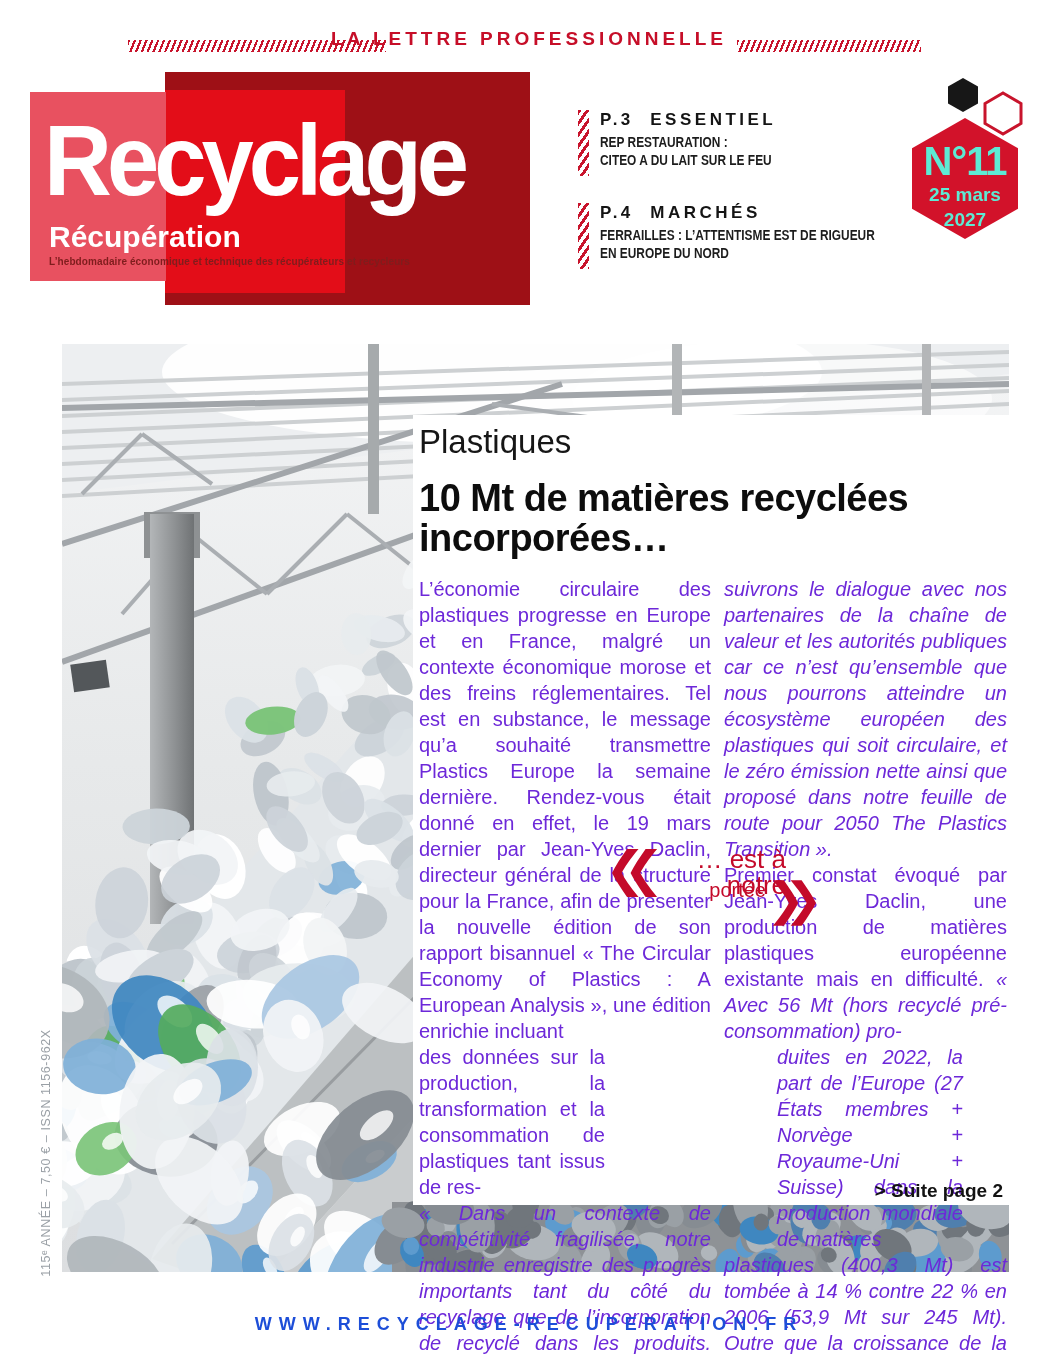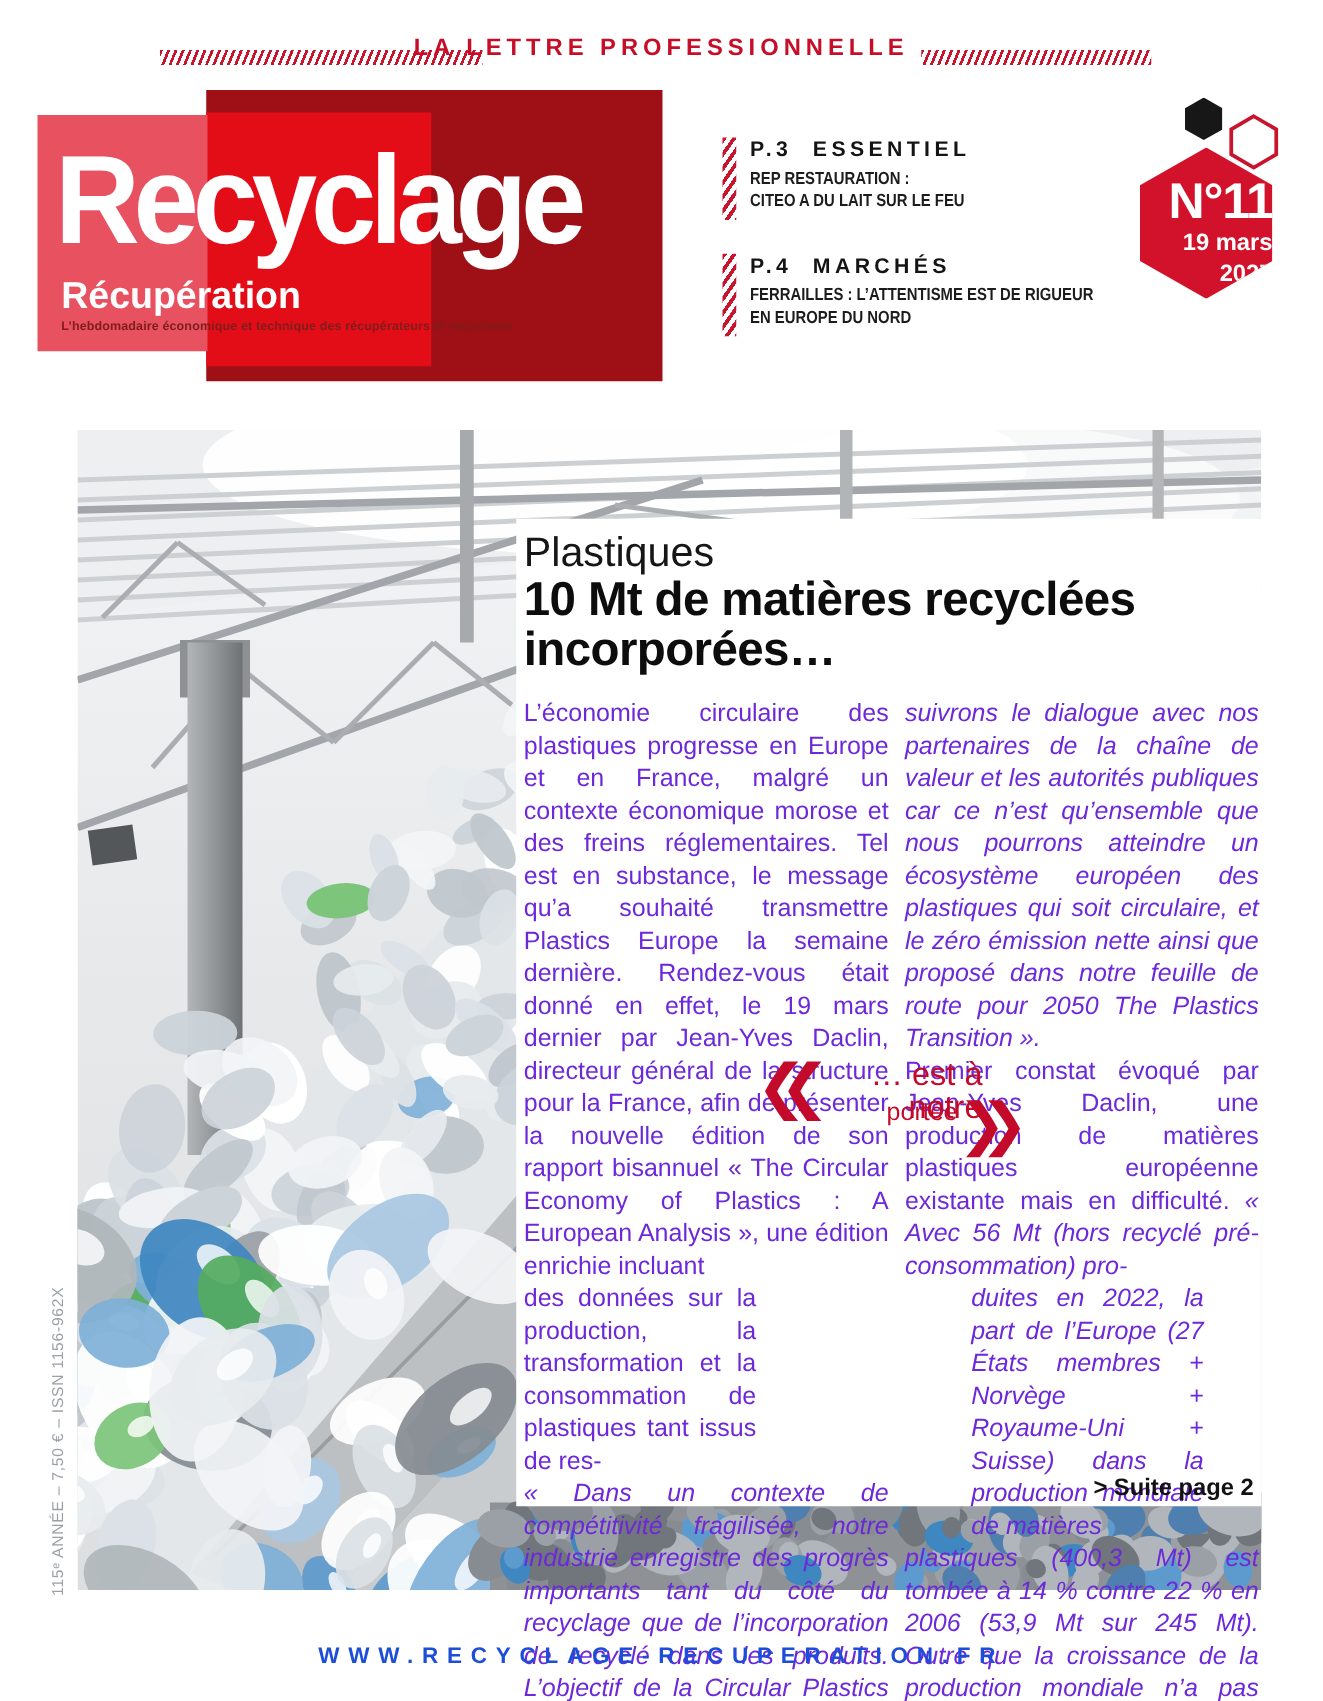--- a/index.html
+++ b/index.html
@@ -31,32 +31,32 @@
     background:repeating-linear-gradient(125deg,#c8142c 0 3px,#ffffff 3px 6.5px);}
   .sec-head{font-size:17px;font-weight:bold;letter-spacing:3.5px;color:#141414;}
   .sec-lines{margin-top:3px;font-size:14px;font-weight:bold;line-height:1.3;color:#1c1c1c;
     transform:scaleX(0.85);transform-origin:left top;white-space:nowrap;}
 
   
   .hex{clip-path:polygon(50% 0,100% 25%,100% 75%,50% 100%,0 75%,0 25%);}
   .hex-black{position:absolute;left:948px;top:78px;width:30px;height:34px;background:#171717;}
   .hex-outline{position:absolute;left:983px;top:91px;width:40px;height:45px;}
   .hex-big{position:absolute;left:912px;top:118px;width:106px;height:121px;background:#d2122a;
-    color:#ffffff;text-align:right;}
+    color:#5eead4;text-align:center;}
   .hex-num{margin-top:23px;font-size:40px;font-weight:bold;letter-spacing:-1px;line-height:1;}
   .hex-date{font-size:19px;font-weight:bold;line-height:1.15;margin-top:3px;}
 
   
   .photo{position:absolute;left:62px;top:344px;width:947px;height:928px;}
 
   
   .panel{position:absolute;left:413px;top:415px;width:596px;height:790px;background:#fff;
     box-sizing:border-box;padding:10px 2px 0 6px;}
   .art-kicker{font-size:33px;line-height:1.05;color:#161616;}
-  .art-title{font-size:38px;font-weight:bold;line-height:1.07;letter-spacing:-0.5px;color:#0d0d0d;margin-top:0;}
+  .art-title{font-size:38px;font-weight:bold;line-height:1.07;letter-spacing:-0.5px;color:#0d0d0d;margin-top:18px;}
   .cols{display:flex;margin-top:17px;}
   .col{width:296px;font-size:20px;line-height:1.3;text-align:justify;color:#6d28d9;}
   .col.right{width:287px;margin-left:13px;}
   .seg{margin:0;}
   .seg .it{font-style:italic;}
   .narrowL{width:186px;}
   .narrowR{margin-left:53px;width:186px;}
 
   .pullquote{position:absolute;left:197px;top:423px;width:210px;height:120px;color:#c40a2a;}
   .pq-open{position:absolute;left:2px;top:8px;}
@@ -114,21 +114,21 @@
       </div>
     </div>
   </div>
 
   <div class="hex hex-black"></div>
   <svg class="hex-outline" viewBox="0 0 40 45">
     <polygon points="20,2 38,12.5 38,32.5 20,43 2,32.5 2,12.5" fill="#ffffff" stroke="#c8142c" stroke-width="3"></polygon>
   </svg>
   <div class="hex hex-big">
     <div class="hex-num">N°11</div>
-    <div class="hex-date">19 mars</div>
+    <div class="hex-date">25 mars</div>
     <div class="hex-date">2027</div>
   </div>
 
   <svg class="photo" id="photo-svg" viewBox="0 0 947 928" preserveAspectRatio="none">
     <defs>
       <linearGradient id="gBg" x1="0" y1="0" x2="0" y2="1">
         <stop offset="0" stop-color="#f4f5f6"></stop>
           <stop offset="0.45" stop-color="#e7e9ea"></stop>
         <stop offset="1" stop-color="#dcdee0"></stop>
       </linearGradient>

